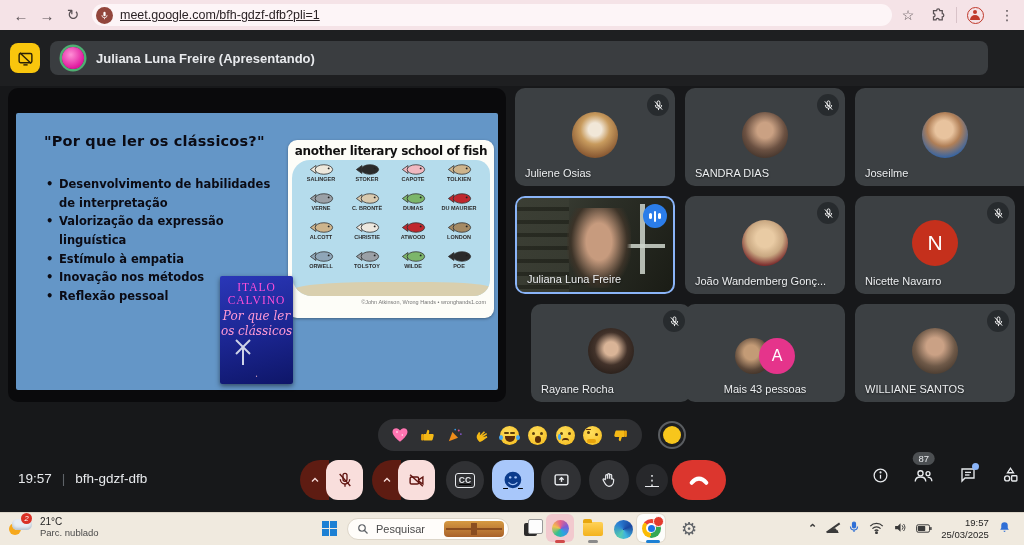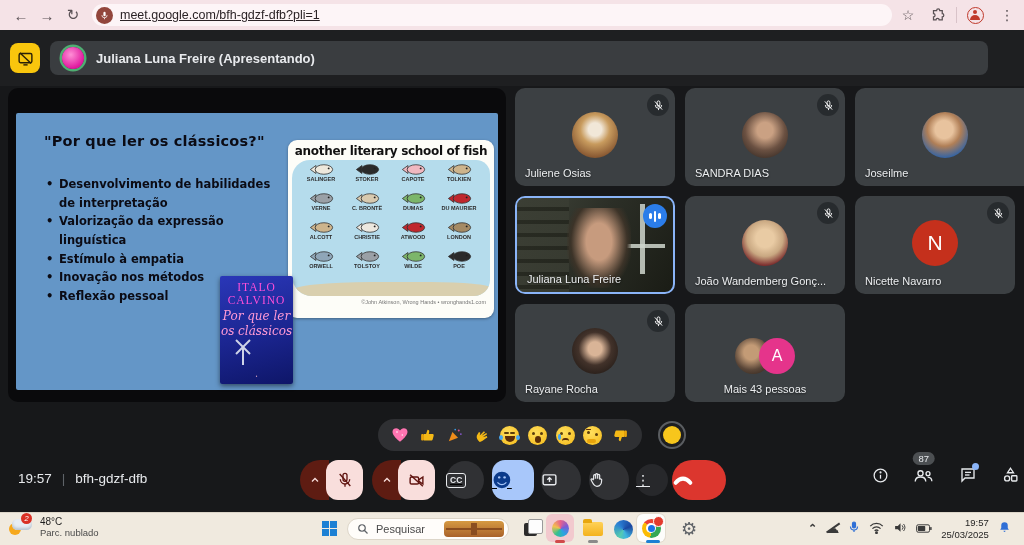--- a/index.html
+++ b/index.html
@@ -86,21 +86,21 @@
   .rx { width:20px; height:20px; display:flex; align-items:center; justify-content:center; }
   .face { width:19px; height:19px; border-radius:50%; background:radial-gradient(circle at 42% 35%,#ffdf5e,#f5b916); position:relative; }
   .face .eL,.face .eR { position:absolute; top:6px; width:3px; height:3px; border-radius:50%; background:#5b3d0c; }
   .face .eL{left:4px} .face .eR{right:4px}
   #skin-circle { left:658px; top:421px; width:28px; height:28px; border-radius:50%; border:2px solid #5a5d61; display:flex; align-items:center; justify-content:center; background:#1d1e20; }
   #skin-circle i { width:18px; height:18px; border-radius:50%; background:#f7c61c; }
 
   
   #ctrl-left { left:18px; top:471px; display:flex; gap:10px; align-items:center; color:#e8eaed; font-size:13.5px; }
   #ctrl-sep { color:#5f6368; }
-  .cbtn { position:absolute; top:460px; height:40px; display:flex; align-items:center; justify-content:flex-start;text-decoration:underline; }
+  .cbtn { position:absolute; top:460px; height:40px; display:flex; align-items:center; justify-content:center;text-decoration:underline; }
   .dark-circle { width:40px; border-radius:50%; background:#303134; }
   #mic-group,#cam-group { display:flex; }
   .seg-chevron { width:29px; height:40px; background:#5e1c12; border-radius:20px 0 0 20px; display:flex; align-items:center; justify-content:center; }
   .seg-main { width:37px; height:40px; background:#f9dedc; border-radius:12px; margin-left:-3px; display:flex; align-items:center; justify-content:center; }
   #btn-cc { left:446px; width:38px; height:38px; top:461px; border-radius:50%; background:#303134; }
   .cc-box { border:1.6px solid #e8eaed; border-radius:3px; color:#e8eaed; font-size:8.5px; font-weight:700; padding:1.5px 3px; }
   #btn-react { left:492px; width:42px; border-radius:13px; background:#a8c7fa; }
   #btn-react span { color:#0b3b8c; font-size:19px; line-height:1; font-family:"DejaVu Sans",sans-serif; }
   #btn-present { left:541px; }
   #btn-hand { left:589px; }
@@ -436,39 +436,51 @@
     <svg class="icon" width="11" height="11" viewBox="0 0 24 24" fill="none" stroke="#fff" stroke-width="2">
           <rect x="9" y="2" width="6" height="12" rx="3"></rect>
           <path d="M5 11a7 7 0 0 0 14 0"></path>
           <line x1="12" y1="18" x2="12" y2="22"></line>
           <line x1="4" y1="3" x2="20" y2="21"></line>
         </svg>
   </span>
   <span class="tile-name">Nicette Navarro</span>
 </div>
 
-<div class="tile" style="left:515px;top:304px">
+<div class="tile" style="left:531px;top:304px">
   <div class="avatar av-rayane"></div>
   <span class="mute-badge">
     <svg class="icon" width="11" height="11" viewBox="0 0 24 24" fill="none" stroke="#fff" stroke-width="2">
           <rect x="9" y="2" width="6" height="12" rx="3"></rect>
           <path d="M5 11a7 7 0 0 0 14 0"></path>
           <line x1="12" y1="18" x2="12" y2="22"></line>
           <line x1="4" y1="3" x2="20" y2="21"></line>
         </svg>
   </span>
   <span class="tile-name">Rayane Rocha</span>
 </div>
 <div class="tile" style="left:685px;top:304px">
   <div id="mais-pair">
     <div id="mais-photo"></div>
     <div id="mais-a">A</div>
   </div>
   <span class="tile-name center">Mais 43 pessoas</span>
 </div>
+<div class="tile" style="left:855px;top:304px">
+  <div class="avatar av-williane"></div>
+  <span class="mute-badge">
+    <svg class="icon" width="11" height="11" viewBox="0 0 24 24" fill="none" stroke="#fff" stroke-width="2">
+          <rect x="9" y="2" width="6" height="12" rx="3"></rect>
+          <path d="M5 11a7 7 0 0 0 14 0"></path>
+          <line x1="12" y1="18" x2="12" y2="22"></line>
+          <line x1="4" y1="3" x2="20" y2="21"></line>
+        </svg>
+  </span>
+  <span class="tile-name">WILLIANE SANTOS</span>
+</div>
 
 <div id="reaction-bar" class="abs">
   <span class="rx">
     <svg width="18" height="18" viewBox="0 0 24 24">
           <path d="M12 21 C5 15 2 11 2 7.5 C2 4.5 4.5 3 7 3 C9 3 11 4.4 12 6 C13 4.4 15 3 17 3 C19.5 3 22 4.5 22 7.5 C22 11 19 15 12 21Z" fill="#ff74b1"></path>
           <circle cx="8" cy="8" r="1.1" fill="#fff"></circle>
           <circle cx="15" cy="12" r="0.9" fill="#fff"></circle>
         </svg>
   </span>
   <span class="rx">
@@ -628,21 +640,21 @@
 </div>
 
 <div id="taskbar" class="abs"></div>
 <div id="weather" class="abs">
   <span id="weather-icon">
     <i id="w-sun"></i>
         <i id="w-cloud"></i>
     <i id="w-badge">2</i>
   </span>
   <span id="weather-text">
-    <div>48°C</div>
+    <div>21°C</div>
     <div>Parc. nublado</div>
   </span>
 </div>
 <div id="win-logo" class="abs">
       <i></i>
       <i></i>
       <i></i>
       <i></i>
     </div>
 <div id="search-pill" class="abs">

